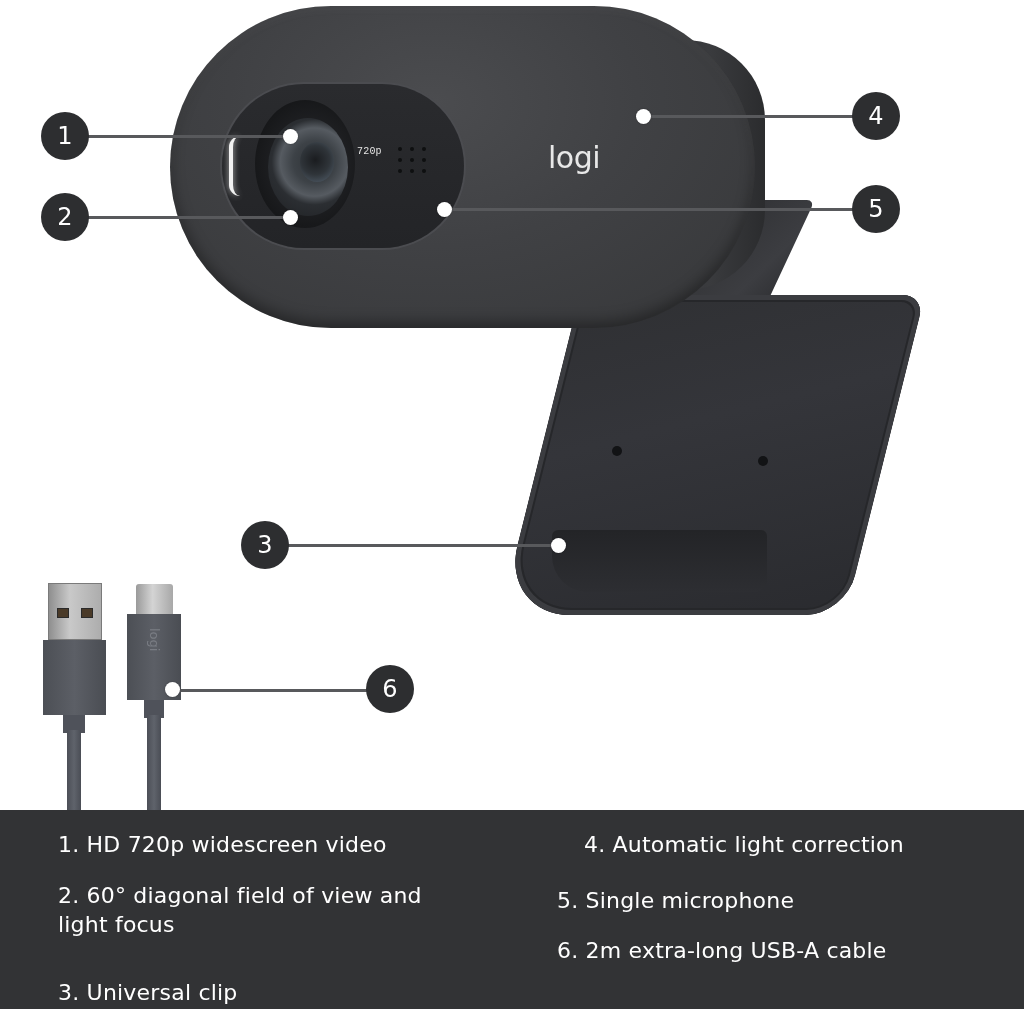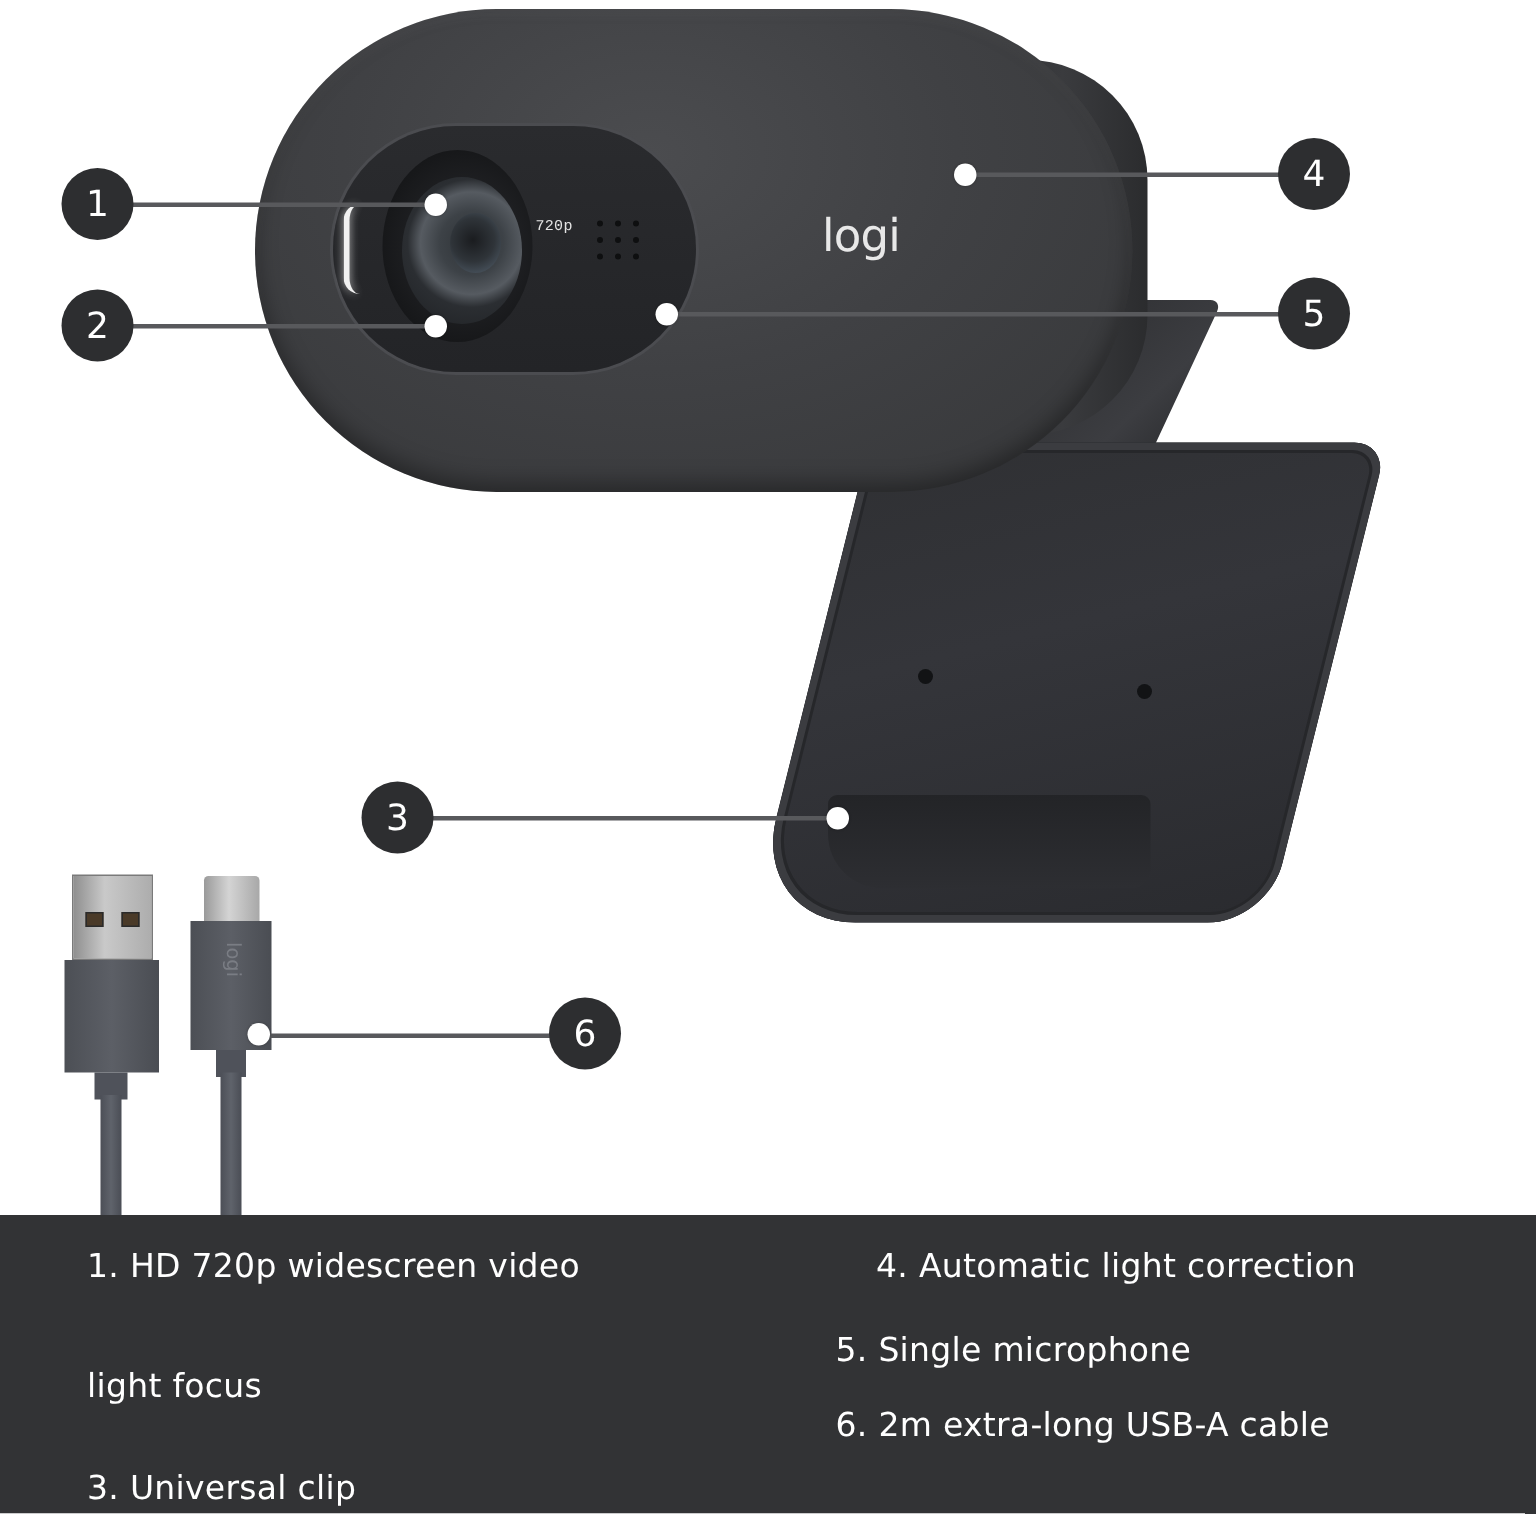--- a/index.html
+++ b/index.html
@@ -197,19 +197,20 @@
   <div class="callout-dot" style="left:437px; top:202px;"></div>
   <div class="callout-badge" style="left:852px; top:185px;">5</div>
 
   <div class="callout-line" style="left:178px; top:689px; width:190px;"></div>
   <div class="callout-dot" style="left:165px; top:682px;"></div>
   <div class="callout-badge" style="left:366px; top:665px;">6</div>
 </div>
 
 <div class="features">
   <div class="feature-item" style="left:58px; top:20px;">1. HD 720p widescreen video</div>
+  <div class="feature-item" style="left:58px; top:71px;">2. 60° diagonal field of view and</div>
   <div class="feature-item" style="left:58px; top:100px;">light focus</div>
   <div class="feature-item" style="left:58px; top:150px;margin-top:18px;">3. Universal clip</div>
 
   <div class="feature-item" style="left:557px; top:20px;margin-left:27px;">4. Automatic light correction</div>
   <div class="feature-item" style="left:557px; top:76px;">5. Single microphone</div>
   <div class="feature-item" style="left:557px; top:126px;">6. 2m extra-long USB-A cable</div>
 </div>
 
 </body></html>

